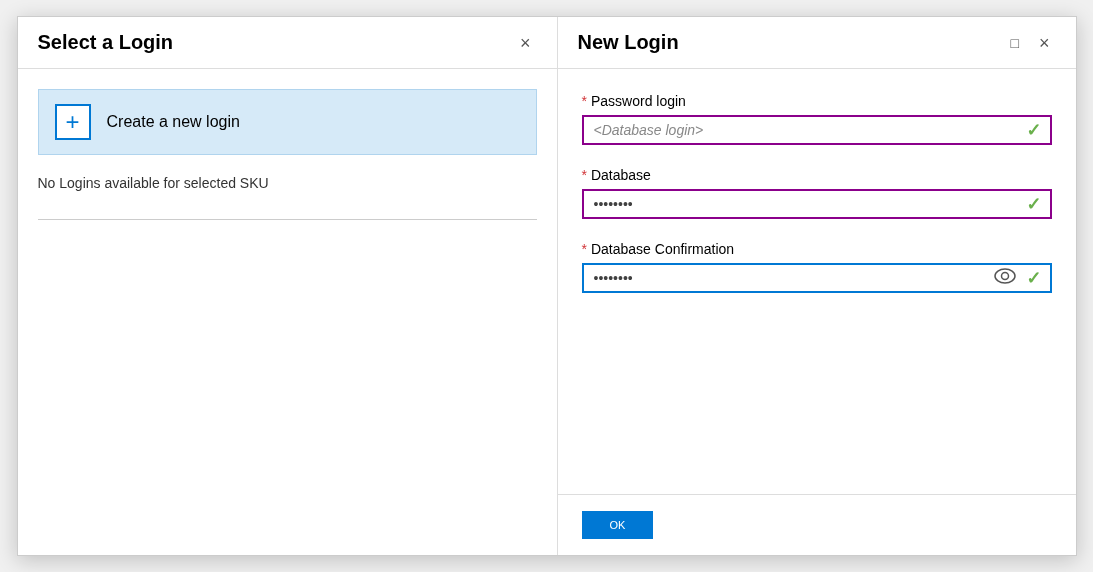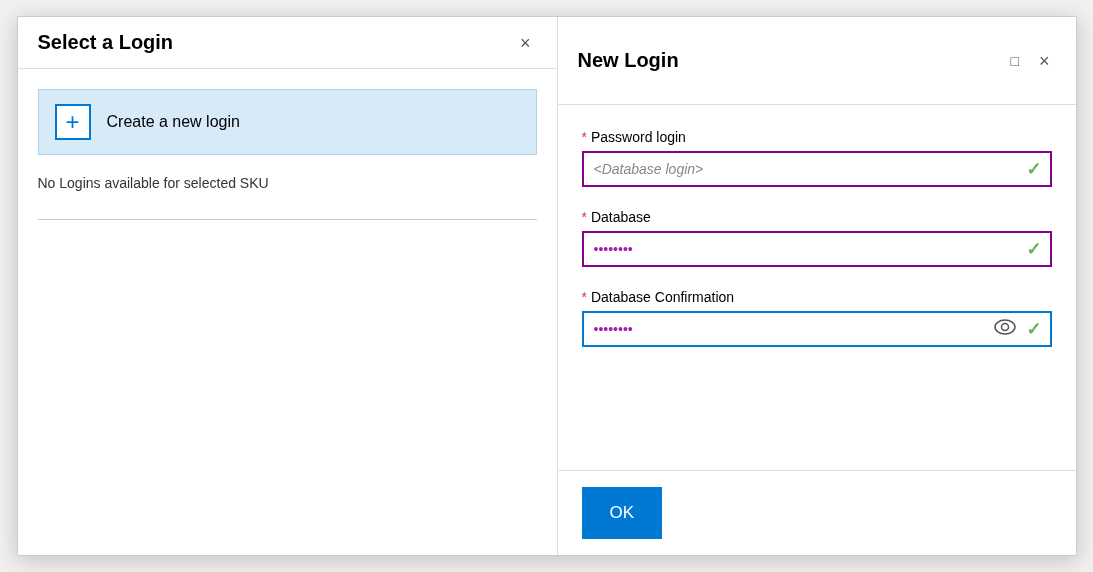--- a/index.html
+++ b/index.html
@@ -111,21 +111,21 @@
     .right-panel {
       flex: 1;
       display: flex;
       flex-direction: column;
     }
 
     .right-header {
       display: flex;
       align-items: center;
       justify-content: space-between;
-      padding: 32px 20px;
+      padding: 14px 20px;
       border-bottom: 1px solid #ddd;
     }
 
     .right-header-actions {
       display: flex;
       align-items: center;
       gap: 8px;
     }
 
     .maximize-btn {
@@ -163,26 +163,26 @@
     }
 
     .form-input-wrapper {
       position: relative;
       display: flex;
       align-items: center;
     }
 
     .form-input {
       width: 100%;
-      height: 36px;
+      height: 30px;
       padding: 6px 40px 6px 10px;
       font-size: 14px;
       border: 2px solid #8b008b;
       outline: none;
-      color: #a21caf;
+      color: #404040;
       font-family: 'Segoe UI', Arial, sans-serif;
     }
 
     .form-input.active-border {
       border-color: #0078d4;
     }
 
     .form-input::placeholder {
       color: #888;
       font-style: italic;
@@ -210,22 +210,22 @@
       padding: 16px 24px;
       border-top: 1px solid #ddd;
       display: flex;
       align-items: center;
     }
 
     .ok-btn {
       background: #0078d4;
       color: #fff;
       border: none;
-      padding: 16px 28px;
-      font-size: 17px;
+      padding: 8px 28px;
+      font-size: 11px;
       font-weight: 500;
       cursor: pointer;
       font-family: 'Segoe UI', Arial, sans-serif;
     }
   </style>
 </head>
 <body>
 
 <div class="dialog-container">
 

